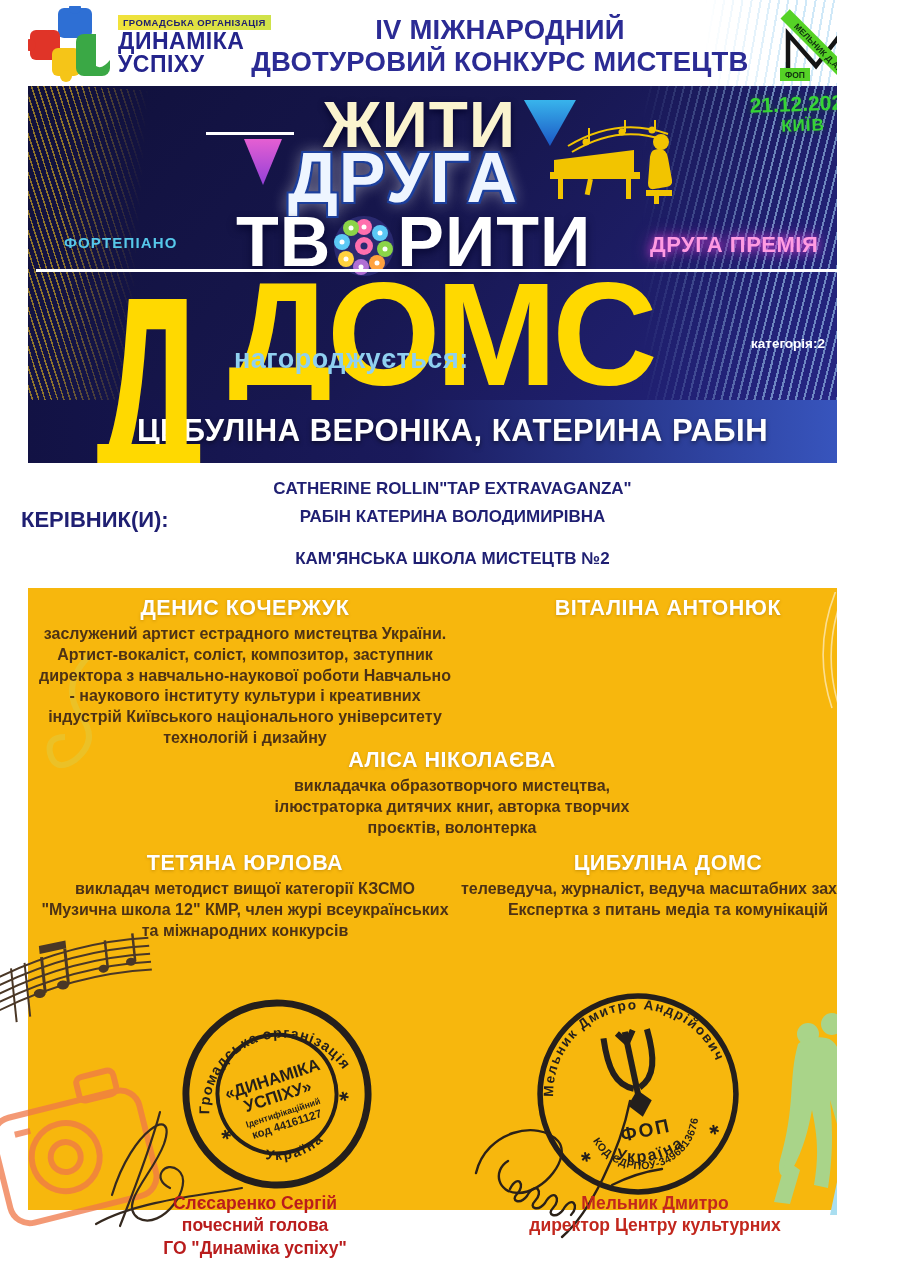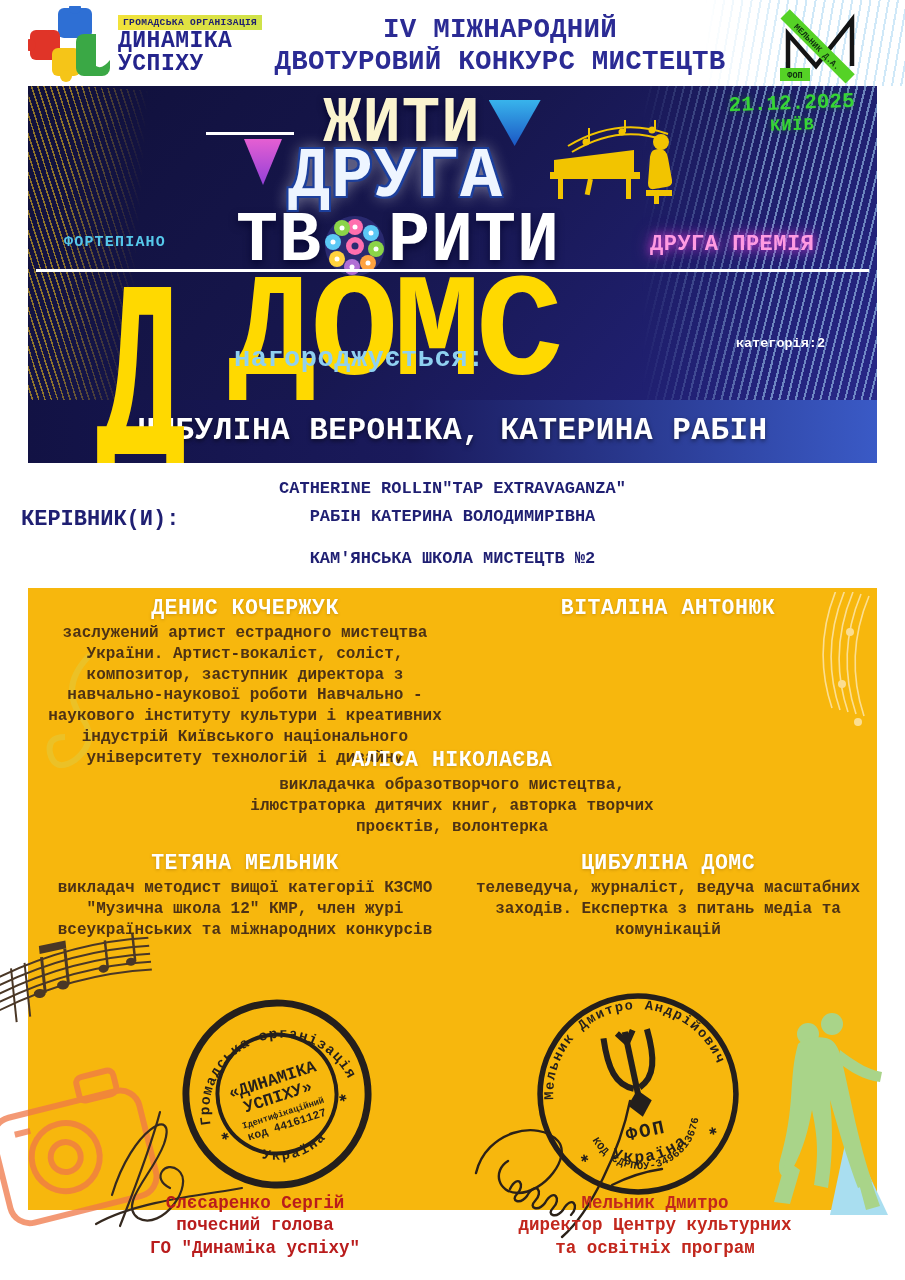--- a/index.html
+++ b/index.html
@@ -1,17 +1,17 @@
 <!DOCTYPE html>
 <html><head>
 <meta charset="utf-8">
 <style>
   html,body{margin:0;padding:0;background:#ffffff;}
-  #page{position:relative;width:905px;height:1280px;background:#ffffff;overflow:hidden;
-        font-family:Liberation Mono, monospace;}
+  #page{position:relative;width:837px;height:1280px;background:#ffffff;overflow:hidden;
+        font-family:Liberation Sans, sans-serif;}
   .abs{position:absolute;}
 
   
   #header{left:0;top:0;width:905px;height:86px;background:#fff;}
   #org-logo{left:28px;top:6px;width:88px;height:76px;}
   #org-text{left:118px;top:12px;width:215px;}
   #org-label{display:inline-block;background:linear-gradient(90deg,#f2e23a,#cfe24a);color:#20206e;
              font-size:9.5px;font-weight:bold;padding:2px 5px;letter-spacing:.4px;}
   .org-name{color:#24248c;font-weight:bold;font-size:23px;line-height:1.02;letter-spacing:.5px;}
   #main-title{left:230px;top:14px;width:540px;text-align:center;color:#2b2b94;font-weight:bold;
@@ -253,21 +253,21 @@
     <div class="jury-bio">заслужений артист естрадного мистецтва України. Артист-вокаліст, соліст, композитор, заступник директора з навчально-наукової роботи Навчально - наукового інституту культури і креативних індустрій Київського національного університету технологій і дизайну</div>
   </div>
   <div class="abs jury" id="jury-1">
     <div class="jury-name">ВІТАЛІНА АНТОНЮК</div>
   </div>
   <div class="abs jury" id="jury-2">
     <div class="jury-name">АЛІСА НІКОЛАЄВА</div>
     <div class="jury-bio">викладачка образотворчого мистецтва, ілюстраторка дитячих книг, авторка творчих проєктів, волонтерка</div>
   </div>
   <div class="abs jury" id="jury-3">
-    <div class="jury-name">ТЕТЯНА МЕЛЬНИК</div>
+    <div class="jury-name">ТЕТЯНА ЮРЛОВА</div>
     <div class="jury-bio">викладач методист вищої категорії КЗСМО "Музична школа 12" КМР, член журі всеукраїнських та міжнародних конкурсів</div>
   </div>
   <div class="abs jury" id="jury-4">
     <div class="jury-name">ЦИБУЛІНА ДОМС</div>
     <div class="jury-bio">телеведуча, журналіст, ведуча масштабних заходів. Експертка з питань медіа та комунікацій</div>
   </div>
 
   <svg class="abs" id="staff-dark" viewBox="0 0 160 85">
     <g stroke="#4a3726" fill="none" stroke-width="2">
       <path d="M0 40 Q80 10 160 14"></path>
@@ -384,16 +384,15 @@
   </svg>
 
   <div class="abs caption" id="caption-left">
     <div>Слєсаренко Сергій</div>
     <div>почесний голова</div>
     <div>ГО "Динаміка успіху"</div>
   </div>
   <div class="abs caption" id="caption-right">
     <div>Мельник Дмитро</div>
     <div>директор Центру культурних</div>
-    <div>та освітніх програм</div>
   </div>
 
 </div>
 
 </body></html>

